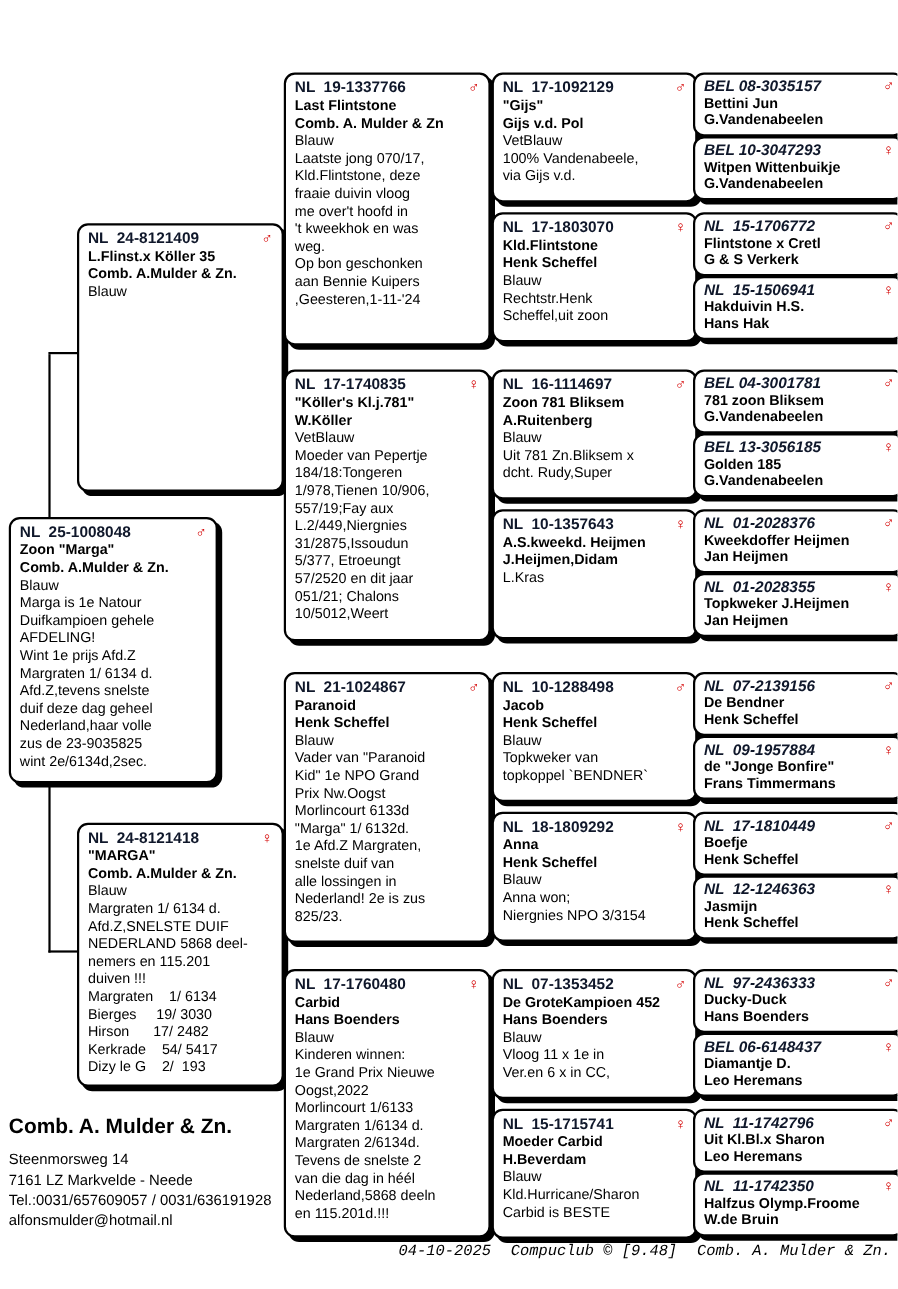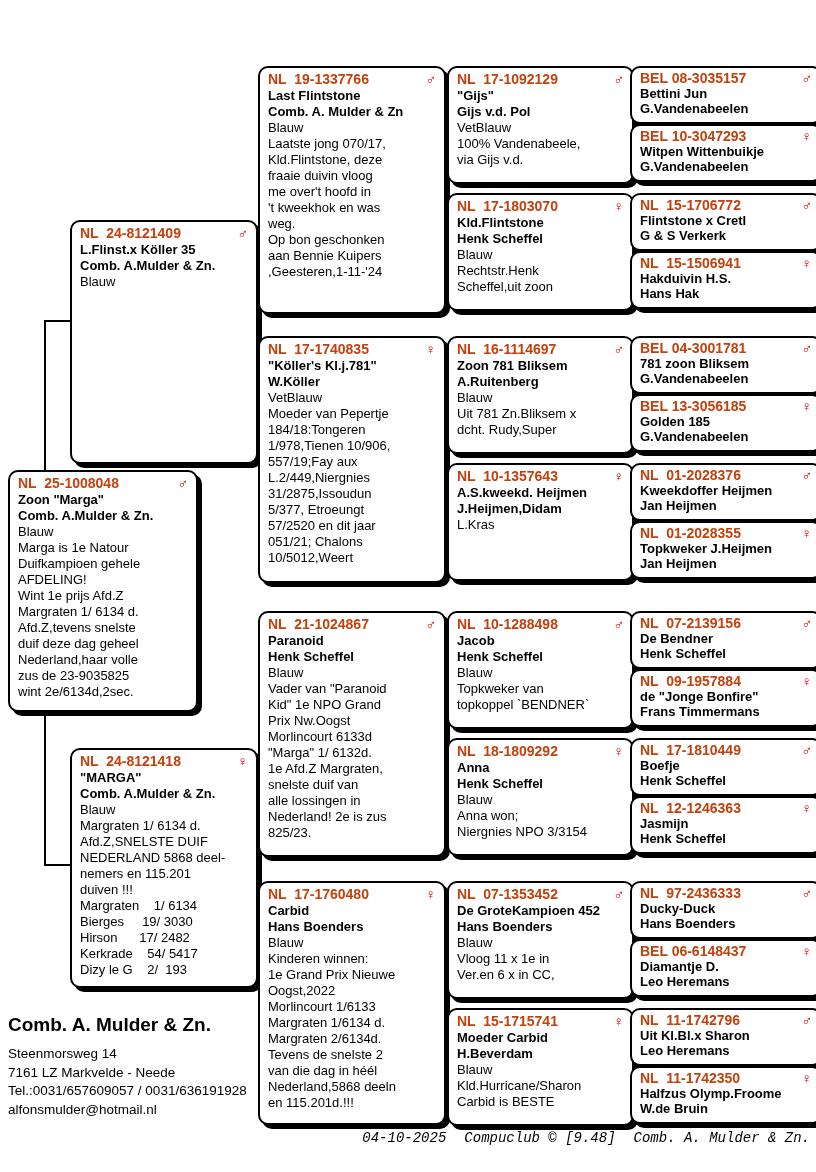--- a/index.html
+++ b/index.html
@@ -13,26 +13,26 @@
   }
   .line { position:absolute; background:#000; z-index:0; }
   .pbox {
     position:absolute; z-index:1; background:#fff;
     border:2px solid #000; border-radius:10px;
     box-shadow:4px 4px 0 #000;
     padding:2px 8px 4px 8px;
     font-size:13px; line-height:16px; color:#000;
   }
   .ringrow { display:flex; justify-content:space-between; align-items:baseline; line-height:18px; }
-  .ring  { color:#c2410c; font-weight:bold; font-size:14px; white-space:pre; }
+  .ring  { color:#0f172a; font-weight:bold; font-size:14px; white-space:pre; }
   .sex   { color:#d40000; font-weight:bold; font-size:14px; }
   .bname, .bowner { font-weight:bold; white-space:pre; }
   .bdesc { white-space:pre-wrap; }
   .small { line-height:15px; }
-  .small .ringrow { line-height:16px; }
+  .small .ringrow { line-height:16px;font-style:italic; }
   #contact { position:absolute; left:8px; top:1014px; width:300px; }
   #contact .cname { font-weight:bold; font-size:19px; margin-bottom:9px; }
   #contact .cline { font-size:13.5px; line-height:18.5px; }
   #footer {
     position:absolute; right:6px; top:1130px;
     font-family:"Liberation Mono", monospace; font-style:italic;
     font-size:14px; white-space:pre;
   }
   #footer span { margin-left:18px; }
 </style>
@@ -111,21 +111,21 @@
 AFDELING!
 Wint 1e prijs Afd.Z
 Margraten 1/ 6134 d.
 Afd.Z,tevens snelste
 duif deze dag geheel
 Nederland,haar volle
 zus de 23-9035825
 wint 2e/6134d,2sec.</div>
   </div>
 
-  <div class="pbox" style="left:70px;top:220px;width:168px;height:234px">
+  <div class="pbox" style="left:70px;top:203px;width:168px;height:234px">
     <div class="ringrow">
       <span class="ring">NL  24-8121409</span>
       <span class="sex">♂</span>
     </div>
     <div class="bname">L.Flinst.x Köller 35</div>
     <div class="bowner">Comb. A.Mulder &amp; Zn.</div>
     <div class="bdesc">Blauw</div>
   </div>
 
   <div class="pbox" style="left:70px;top:748px;width:168px;height:230px">

